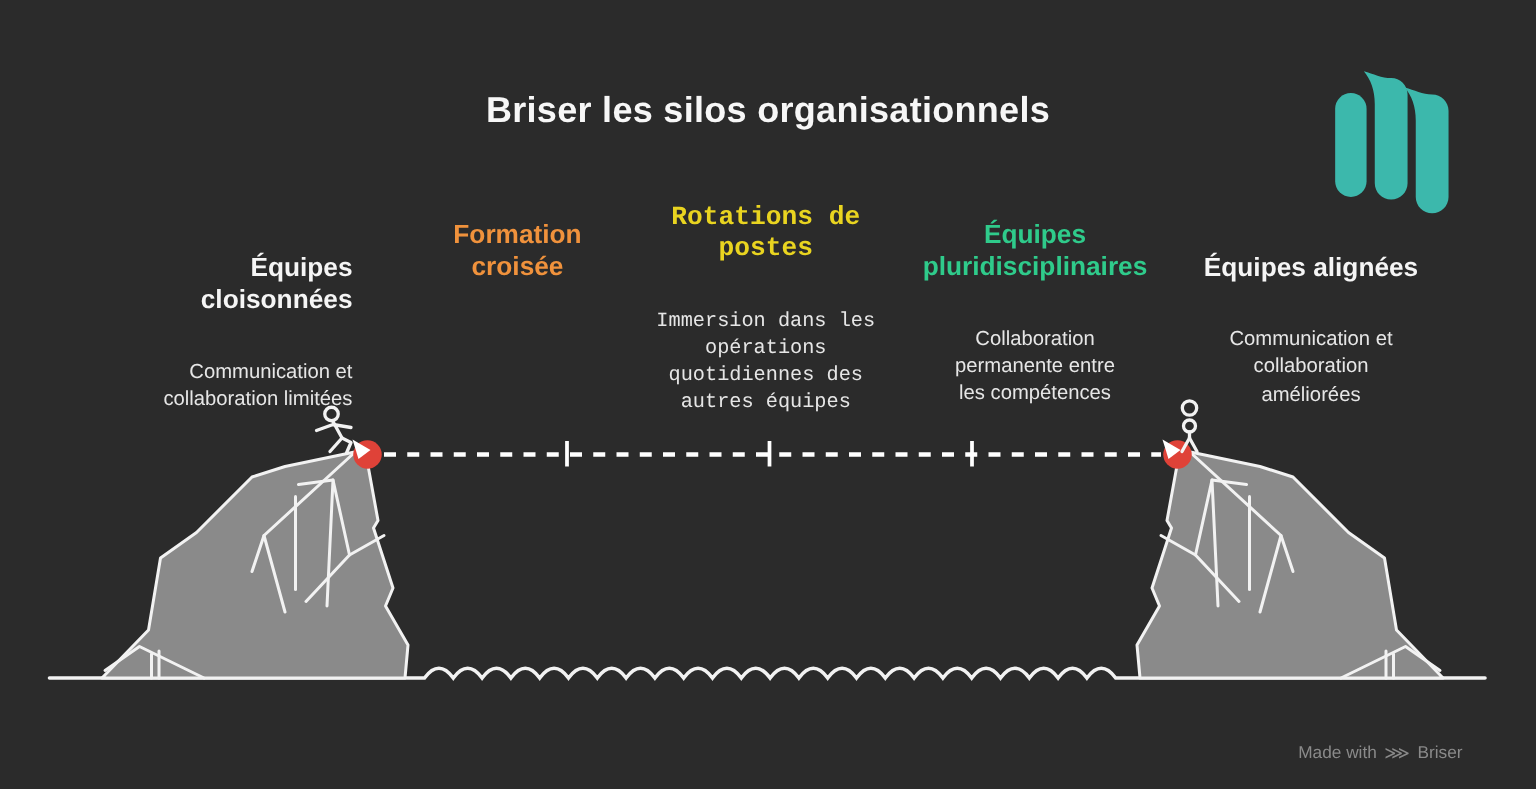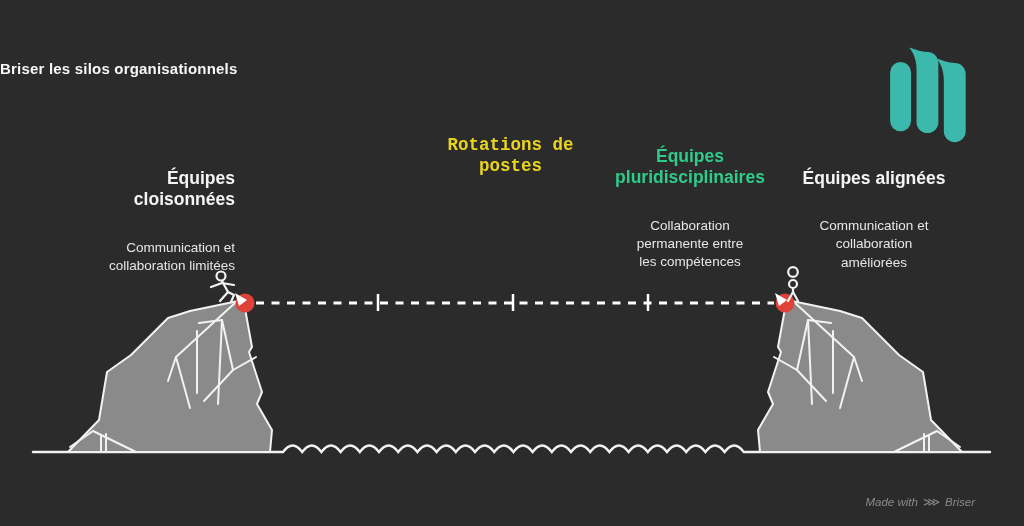--- a/index.html
+++ b/index.html
@@ -2,36 +2,36 @@
 <html><head>
 <meta charset="utf-8">
 <style>
   html,body{margin:0;padding:0;}
   body{
     width:1024px;height:526px;position:relative;overflow:hidden;
     background:#2b2b2b;
     font-family:"Liberation Sans","DejaVu Sans",sans-serif;
   }
   .title{
-    position:absolute;top:60px;left:0;width:100%;text-align:left;
-    font-size:15px;font-weight:bold;color:#f7f7f7;letter-spacing:.2px;
+    position:absolute;top:60px;left:0;width:100%;text-align:center;
+    font-size:24px;font-weight:bold;color:#f7f7f7;letter-spacing:.2px;
   }
   .scene{position:absolute;left:0;top:0;z-index:0;}
   .logo{position:absolute;left:884px;top:42px;width:96px;height:102px;z-index:2;}
   .col{position:absolute;z-index:1;white-space:pre-line;}
   .col .heading{font-size:17.5px;font-weight:bold;line-height:1.22;color:#f5f5f5;display:block;}
   .col .desc{font-size:13.5px;line-height:1.34;color:#e6e6e6;display:block;margin-top:10px;}
   .slot1{left:85px;top:150px;width:150px;text-align:right;}
   .slot2{left:270px;top:128px;width:150px;text-align:center;}
   .slot3{left:433px;top:117px;width:155px;text-align:center;font-family:Liberation Mono, monospace;}
   .slot4{left:606px;top:128px;width:168px;text-align:center;}
   .slot5{left:793px;top:150px;width:162px;text-align:center;}
   .watermark{
     position:absolute;right:49px;bottom:18px;z-index:2;
-    font-size:11.5px;color:#8a8a8a;display:flex;align-items:center;gap:5px;font-style:italic;
+    font-size:11.5px;color:#8a8a8a;display:flex;align-items:center;gap:5px;
   }
   .watermark .wm-icon{font-size:12px;color:#8a8a8a;line-height:1;}
 </style>
 </head>
 <body>
 
 <svg class="scene" width="1024" height="526" viewBox="0 0 1024 526">
 
   <path d="M33,452 H283
            q9.6,-13 19.2,0 q9.6,-13 19.2,0 q9.6,-13 19.2,0 q9.6,-13 19.2,0
@@ -108,24 +108,30 @@
   </g>
 </svg>
 
 <div class="col slot1">
   <span class="heading" style="color: rgb(245, 245, 245);">Équipes
 cloisonnées</span>
   <span class="desc">Communication et
 collaboration limitées</span>
 </div>
 <div class="col slot2">
+  <span class="heading" style="color: rgb(240, 146, 60);">Formation
+croisée</span>
 </div>
 <div class="col slot3">
   <span class="heading" style="color: rgb(233, 212, 32);">Rotations de
 postes</span>
+  <span class="desc">Immersion dans les
+opérations
+quotidiennes des
+autres équipes</span>
 </div>
 <div class="col slot4">
   <span class="heading" style="color: rgb(47, 203, 139);">Équipes
 pluridisciplinaires</span>
   <span class="desc">Collaboration
 permanente entre
 les compétences</span>
 </div>
 <div class="col slot5">
   <span class="heading" style="color: rgb(245, 245, 245);">Équipes alignées</span>

